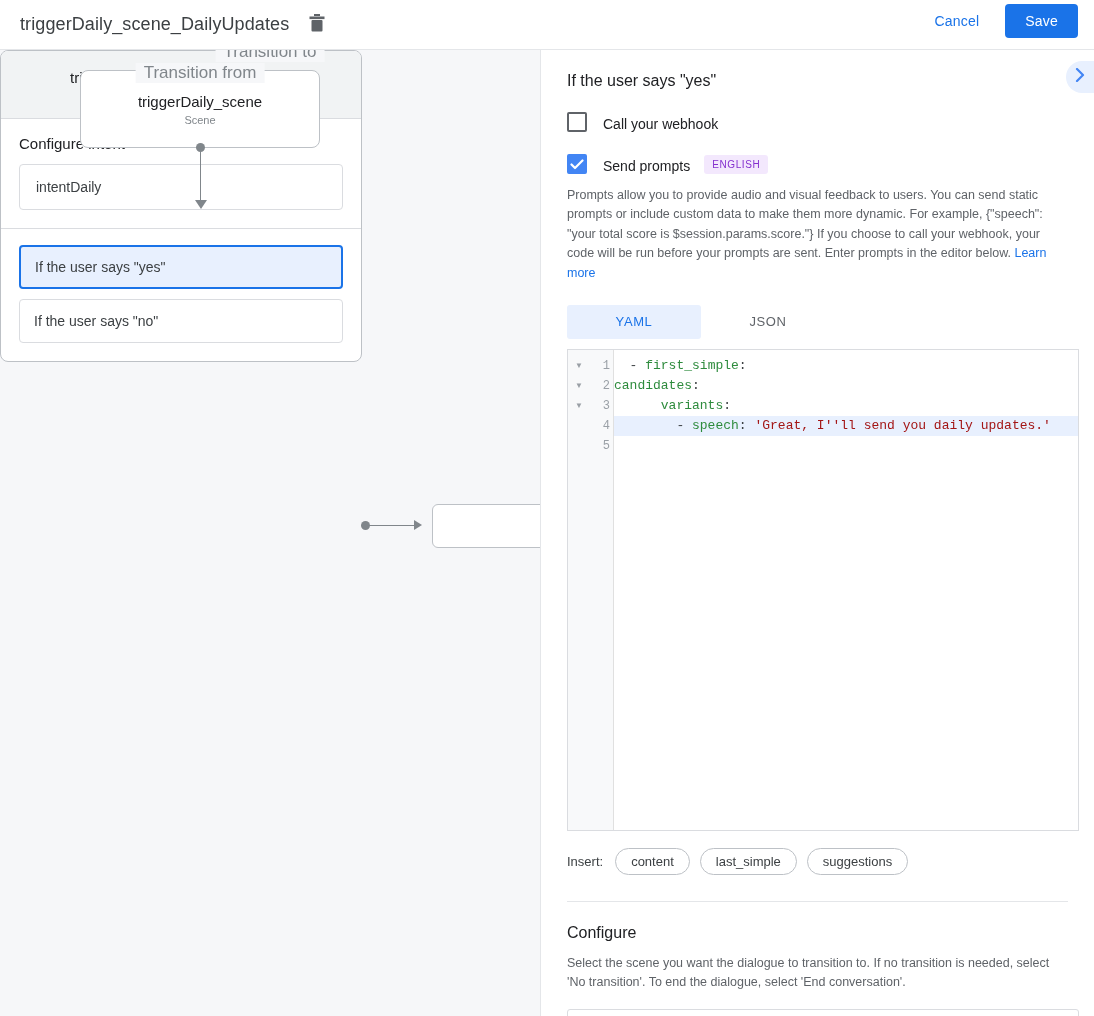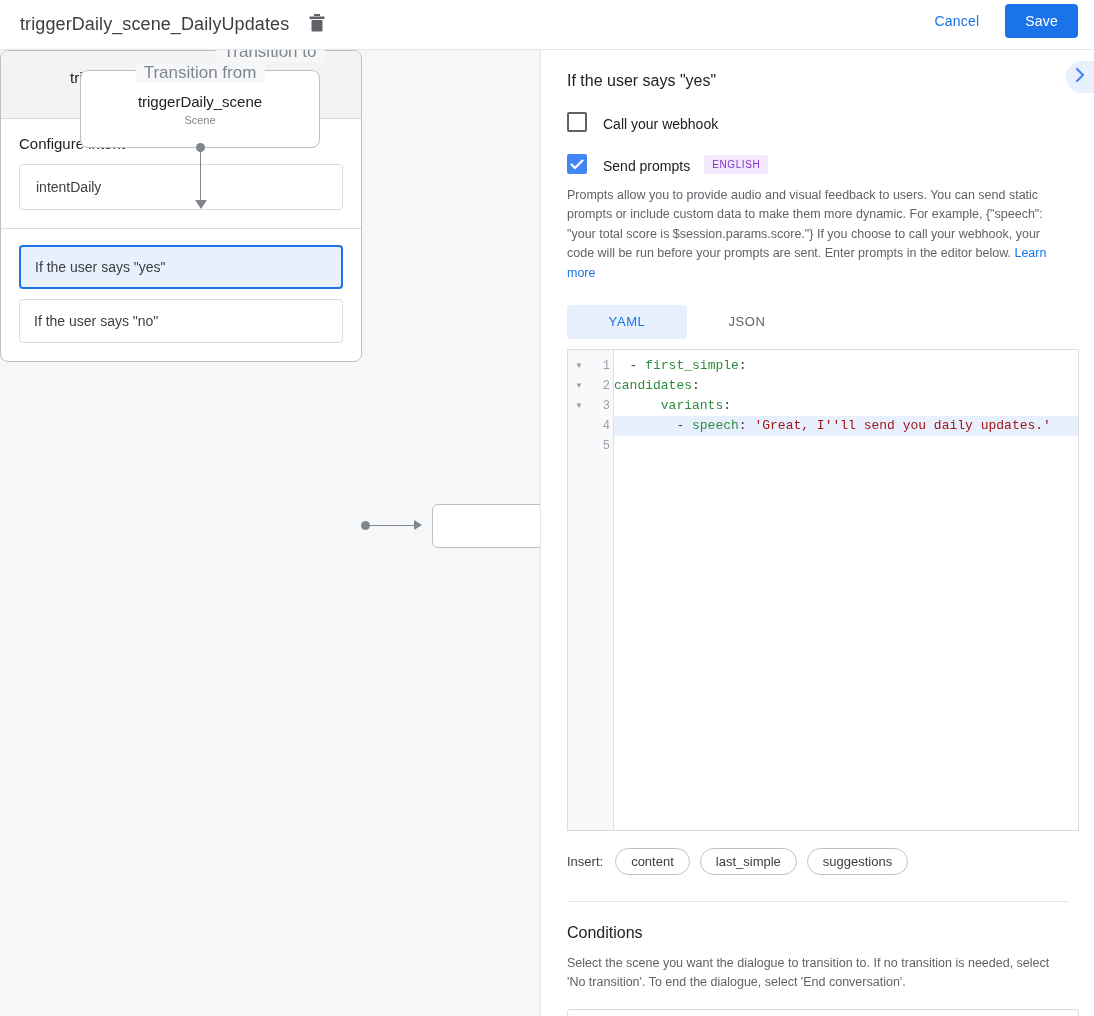--- a/index.html
+++ b/index.html
@@ -143,21 +143,21 @@
   }
 
   .desc {
     font-size:12.5px; line-height:1.55; color:#5f6368;
     margin-top:12px; max-width:520px;
   }
   .link { color:#1a73e8; text-decoration:none; cursor:pointer; }
 
   .tabs { display:flex; margin-top:22px; }
   .tab {
-    width:120px; height:34px; display:flex; align-items:center; justify-content:center;
+    width:134px; height:34px; display:flex; align-items:center; justify-content:center;
     font-size:13px; color:#5f6368; letter-spacing:.6px; cursor:pointer; border-radius:3px;
   }
   .tab.active { background:#e8f0fe; color:#1a73e8; font-weight:500; }
 
   .editor {
     margin-top:10px; width:512px; height:482px;
     border:1px solid #dadce0; background:#ffffff;
     display:flex; overflow:hidden; position:relative;
   }
   .fold-col { width:22px; background:#f8f9fa; padding-top:6px; }
@@ -322,21 +322,21 @@
       <div class="insert-row">
         <span class="insert-label">Insert:</span>
         <button class="chip">content</button>
         <button class="chip">last_simple</button>
         <button class="chip">suggestions</button>
       </div>
 
       <div class="panel-divider"></div>
 
       <div style="margin-top:22px;">
-        <div class="panel-title">Conditions</div>
+        <div class="panel-title">Configure</div>
         <div class="desc">Select the scene you want the dialogue to transition to. If no transition is needed, select 'No transition'. To end the dialogue, select 'End conversation'.</div>
         <div class="select-box">
           
           
         </div>
       </div>
 
     </div>
   </div>
 </div>

